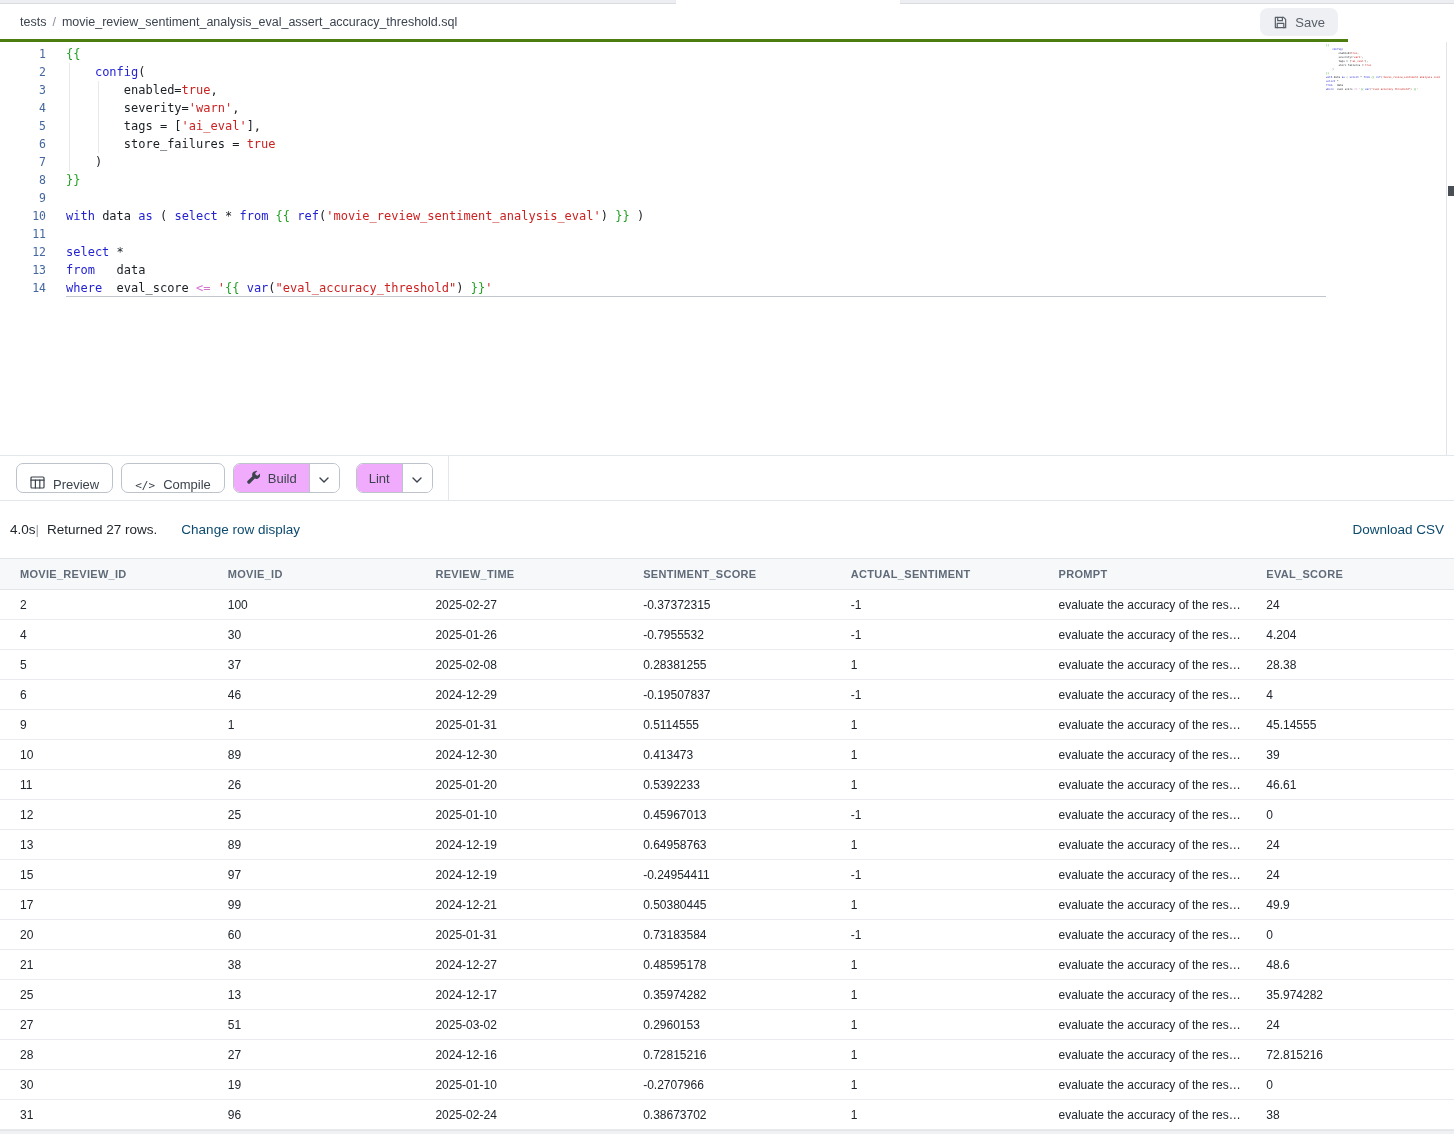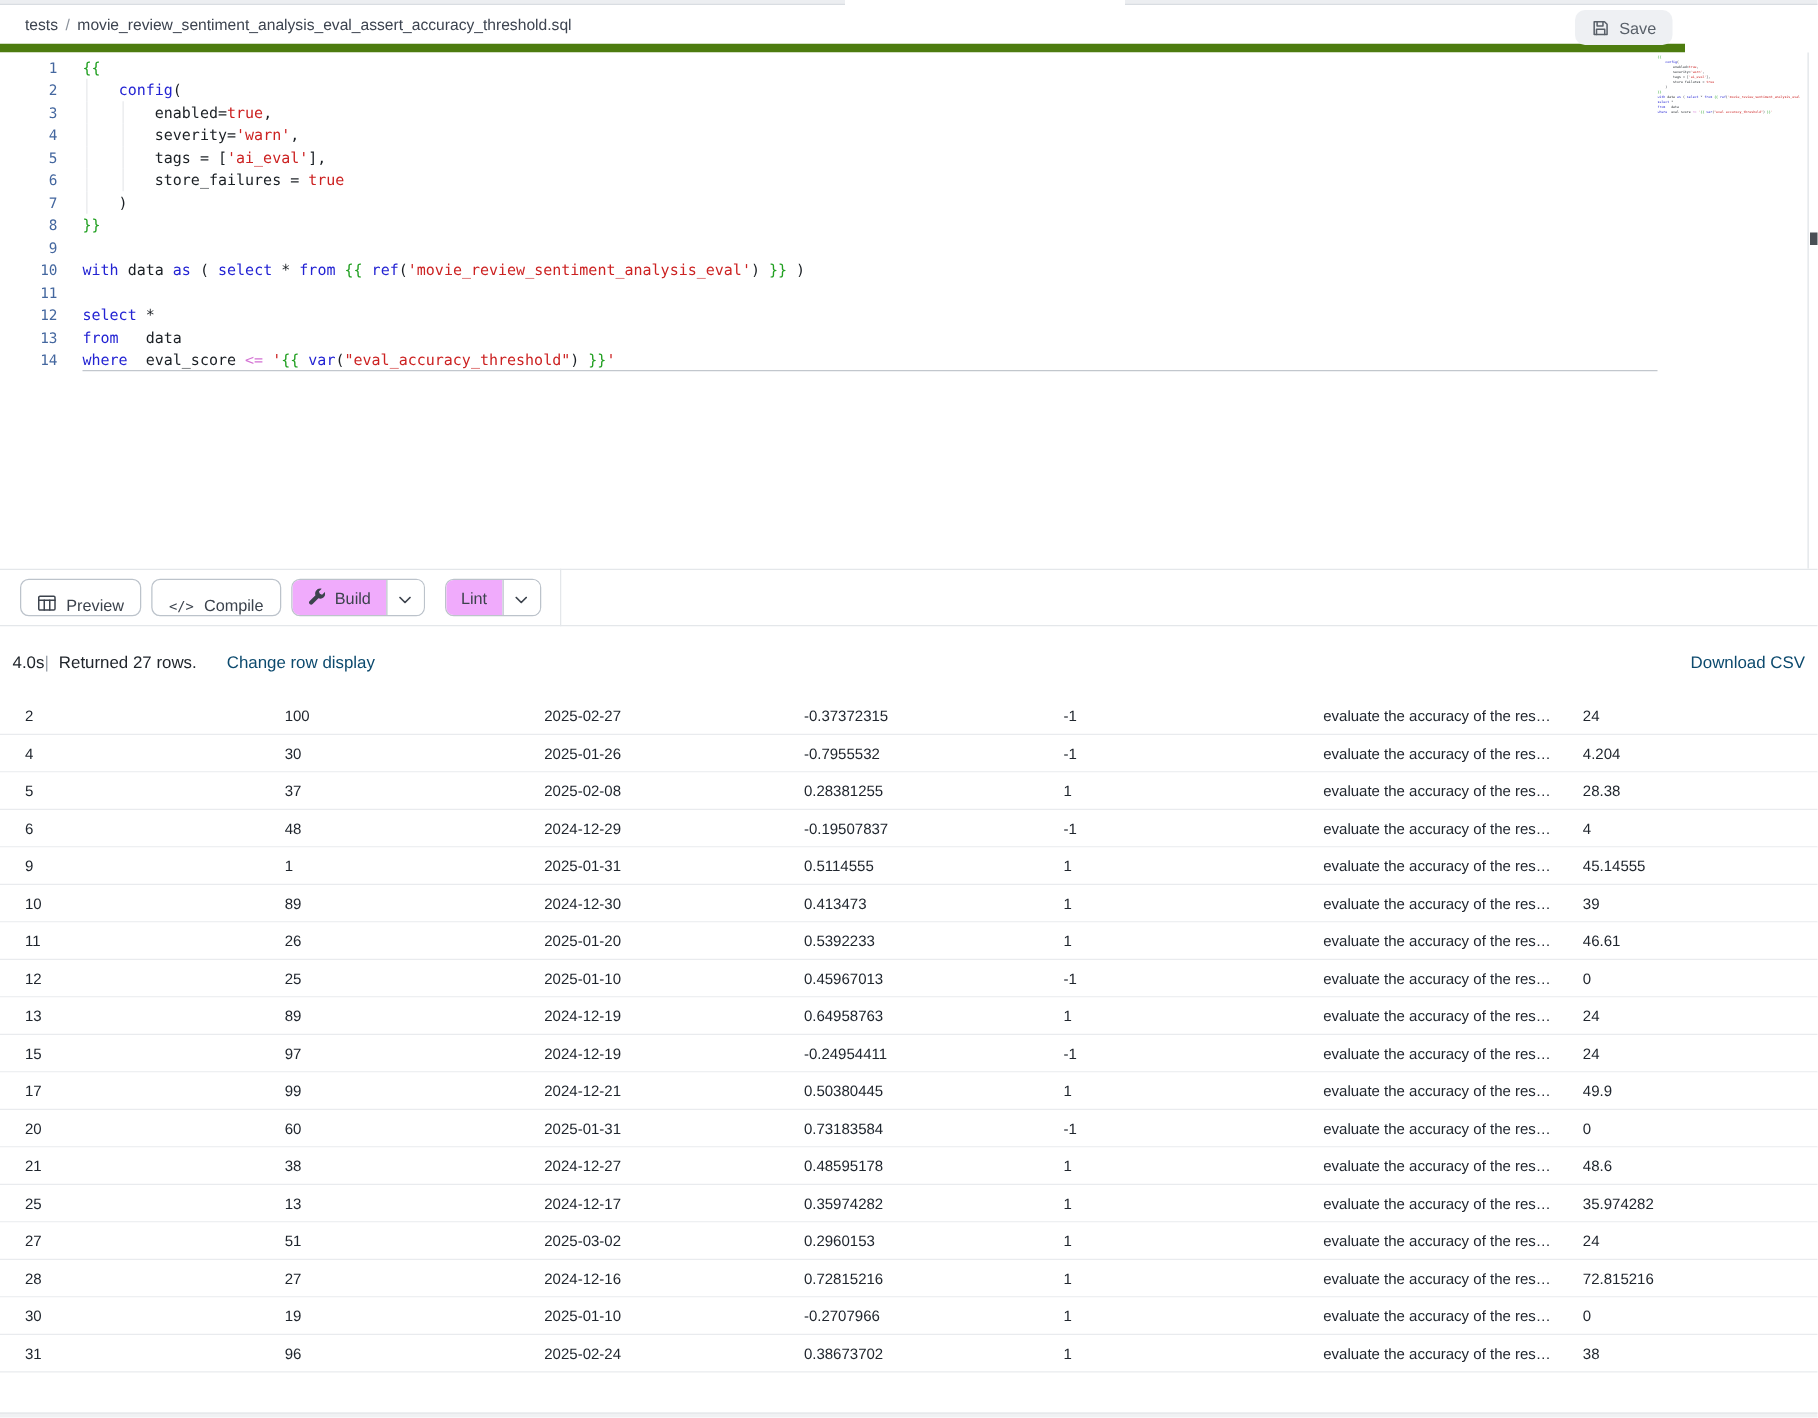--- a/index.html
+++ b/index.html
@@ -5,21 +5,21 @@
   * { margin:0; padding:0; box-sizing:border-box; }
   html,body { width:1454px; height:1134px; overflow:hidden; background:#fff;
               font-family:"Liberation Sans", sans-serif; color:#21262e; }
 
   
   #top-sliver { position:absolute; top:0; left:0; width:1454px; height:4px; }
   .sliver-seg { position:absolute; top:0; height:4px; background:#eceef1; border-bottom:1px solid #d9dde2; }
 
   
   #app-header { position:absolute; top:4px; left:0; width:1348px; height:38px; background:#fff;
-                border-bottom:7px solid #4d7c0f; display:flex; align-items:center; }
+                border-bottom:3px solid #4d7c0f; display:flex; align-items:center; }
   #breadcrumb { margin-left:20px; font-size:12.5px; color:#3d4450; display:flex; gap:6px; }
   #breadcrumb .sep { color:#8a919b; }
   #save-button { position:absolute; right:10px; top:4px; height:28px; padding:0 13px; background:#eef0f3;
                  border:none; border-radius:8px; display:flex; align-items:center; gap:7px;
                  font-size:13px; color:#596069; cursor:pointer; font-family:inherit; }
   #save-button svg { display:block; }
 
   
   #editor { position:absolute; top:42px; left:0; width:1454px; height:413px; background:#fff;
             font-family:"DejaVu Sans Mono","Liberation Mono",monospace; font-size:12px; }
@@ -200,20 +200,29 @@
 
 <div id="meta-row">
   <span class="txt">4.0s</span>
   <span class="txt pipe" style="margin-left:0">|</span>
   <span class="txt" style="margin-left:0">Returned 27 rows.</span>
   <span class="link" id="change-link">Change row display</span>
   <span class="link" id="download-link">Download CSV</span>
 </div>
 
 <div id="grid">
+  <div id="grid-header" class="grid-row">
+      <div class="hcell">MOVIE_REVIEW_ID</div>
+      <div class="hcell">MOVIE_ID</div>
+      <div class="hcell">REVIEW_TIME</div>
+      <div class="hcell">SENTIMENT_SCORE</div>
+      <div class="hcell">ACTUAL_SENTIMENT</div>
+      <div class="hcell">PROMPT</div>
+      <div class="hcell">EVAL_SCORE</div>
+    </div>
   <div id="grid-body">
       <div class="grid-row brow">
         <div class="cell">2</div>
         <div class="cell">100</div>
         <div class="cell">2025-02-27</div>
         <div class="cell">-0.37372315</div>
         <div class="cell">-1</div>
         <div class="cell">
           <span>evaluate the accuracy of the res…</span>
         </div>
@@ -236,21 +245,21 @@
         <div class="cell">2025-02-08</div>
         <div class="cell">0.28381255</div>
         <div class="cell">1</div>
         <div class="cell">
           <span>evaluate the accuracy of the res…</span>
         </div>
         <div class="cell">28.38</div>
       </div>
       <div class="grid-row brow">
         <div class="cell">6</div>
-        <div class="cell">48</div>
+        <div class="cell">46</div>
         <div class="cell">2024-12-29</div>
         <div class="cell">-0.19507837</div>
         <div class="cell">-1</div>
         <div class="cell">
           <span>evaluate the accuracy of the res…</span>
         </div>
         <div class="cell">4</div>
       </div>
       <div class="grid-row brow">
         <div class="cell">9</div>

